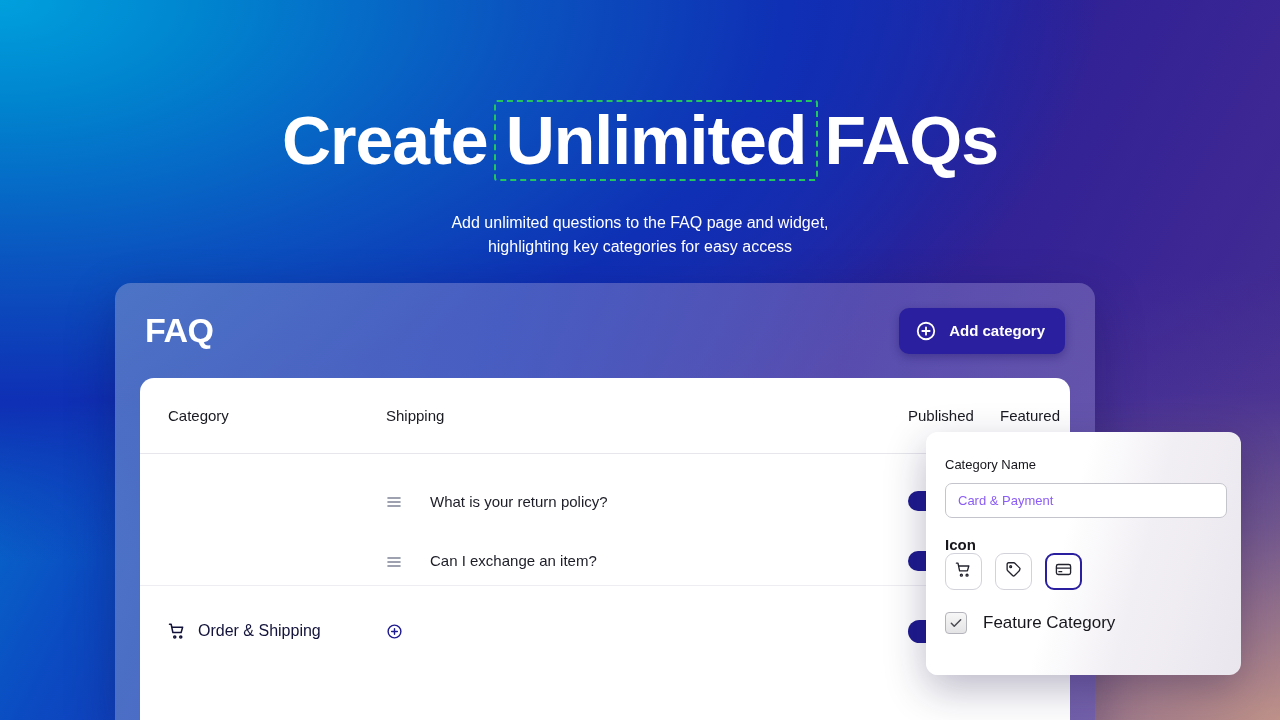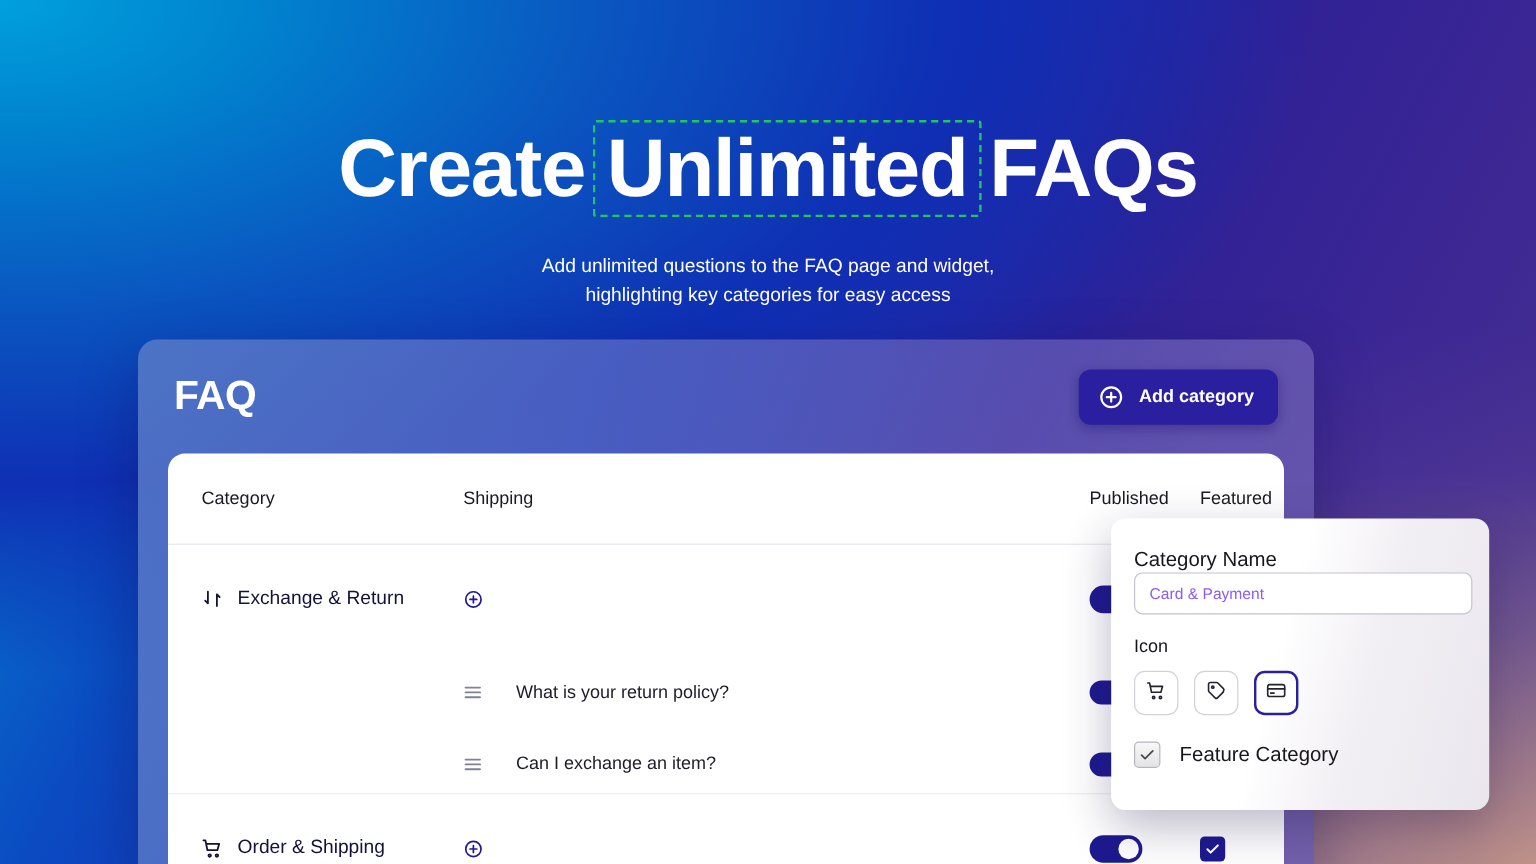--- a/index.html
+++ b/index.html
@@ -98,27 +98,27 @@
   .chk svg { width:11px; height:11px; color:#ffffff; }
   .chk.big svg { width:13px; height:13px; }
 
   
   .modal {
     position:absolute; left:926px; top:432px; width:315px; height:243px;
     background:linear-gradient(105deg, #ffffff 0%, #ffffff 44%, #f2eff4 66%, #eae6ee 100%);
     border-radius:12px; box-shadow:0 14px 40px rgba(30,20,70,0.30);
     padding:25px 0 0 19px; overflow:hidden;
   }
-  .m-label { font-size:17px; color:#16161c; }
+  .m-label { font-size:13px; color:#16161c; margin-bottom:11px; }
   .m-input {
     width:282px; height:35px; border:1px solid #c4c4cc; border-radius:7px;
     background:#ffffff; font-size:13px; color:#8b5cf6; padding:0 12px;
     font-family:"Liberation Sans", sans-serif;
   }
-  .m-label2 { font-size:15px; color:#16161c; margin:18px 0 12px 0; }
+  .m-label2 { font-size:15px; color:#16161c; margin:18px 0 0 0;font-weight:bold; }
   .icon-row { display:flex; gap:13px; }
   .icon-btn {
     width:37px; height:37px; border:1px solid #d2d2da; border-radius:9px;
     background:#ffffff; display:flex; align-items:center; justify-content:center;
     cursor:pointer; color:#23232e;
   }
   .icon-btn.selected { border:2px solid #2a1f9e; }
   .icon-btn svg { width:17px; height:17px; }
   .feat-row { display:flex; align-items:center; gap:16px; margin-top:22px; }
   .native-chk {
@@ -161,48 +161,20 @@
 
   <div class="card">
 
     <div class="thead">
       <div class="col-cat">Category</div>
       <div class="col-q">Shipping</div>
       <div class="col-pub">Published</div>
       <div class="col-feat">Featured</div>
     </div>
 
-    <div class="row cat-row" style="margin-top:14px">
-      <div class="cat-cell">
-        <span class="cat-icon">
-          <svg viewBox="0 0 24 24" fill="none" stroke="currentColor" stroke-width="2" stroke-linecap="round" stroke-linejoin="round">
-            <path d="M7 4v13M7 17l-3-3M17 20V7M17 7l3 3"></path>
-          </svg>
-        </span>
-        <span class="cat-name">Exchange &amp; Return</span>
-      </div>
-      <div class="q-cell">
-        <span class="add-q">
-          <svg viewBox="0 0 24 24" fill="none" stroke="currentColor" stroke-width="2" stroke-linecap="round">
-            <circle cx="12" cy="12" r="9"></circle>
-              <path d="M12 8v8M8 12h8"></path>
-          </svg>
-        </span>
-      </div>
-      <div class="pub-cell">
-        <div class="toggle big"></div>
-      </div>
-      <div class="feat-cell">
-        <div class="chk big">
-          <svg viewBox="0 0 24 24" fill="none" stroke="currentColor" stroke-width="3.2" stroke-linecap="round" stroke-linejoin="round">
-              <path d="M4 12.5l5 5L20 6.5"></path>
-            </svg>
-        </div>
-      </div>
-    </div>
 
     <div class="row" style="margin-top:22px">
       <div class="cat-cell"></div>
       <div class="q-cell">
         <span class="drag-handle">
           <svg viewBox="0 0 24 18" fill="none" stroke="currentColor" stroke-width="2.4" stroke-linecap="round">
               <path d="M3 3h18M3 9h18M3 15h18"></path>
             </svg>
         </span>
         <span class="q-text">What is your return policy?</span>

